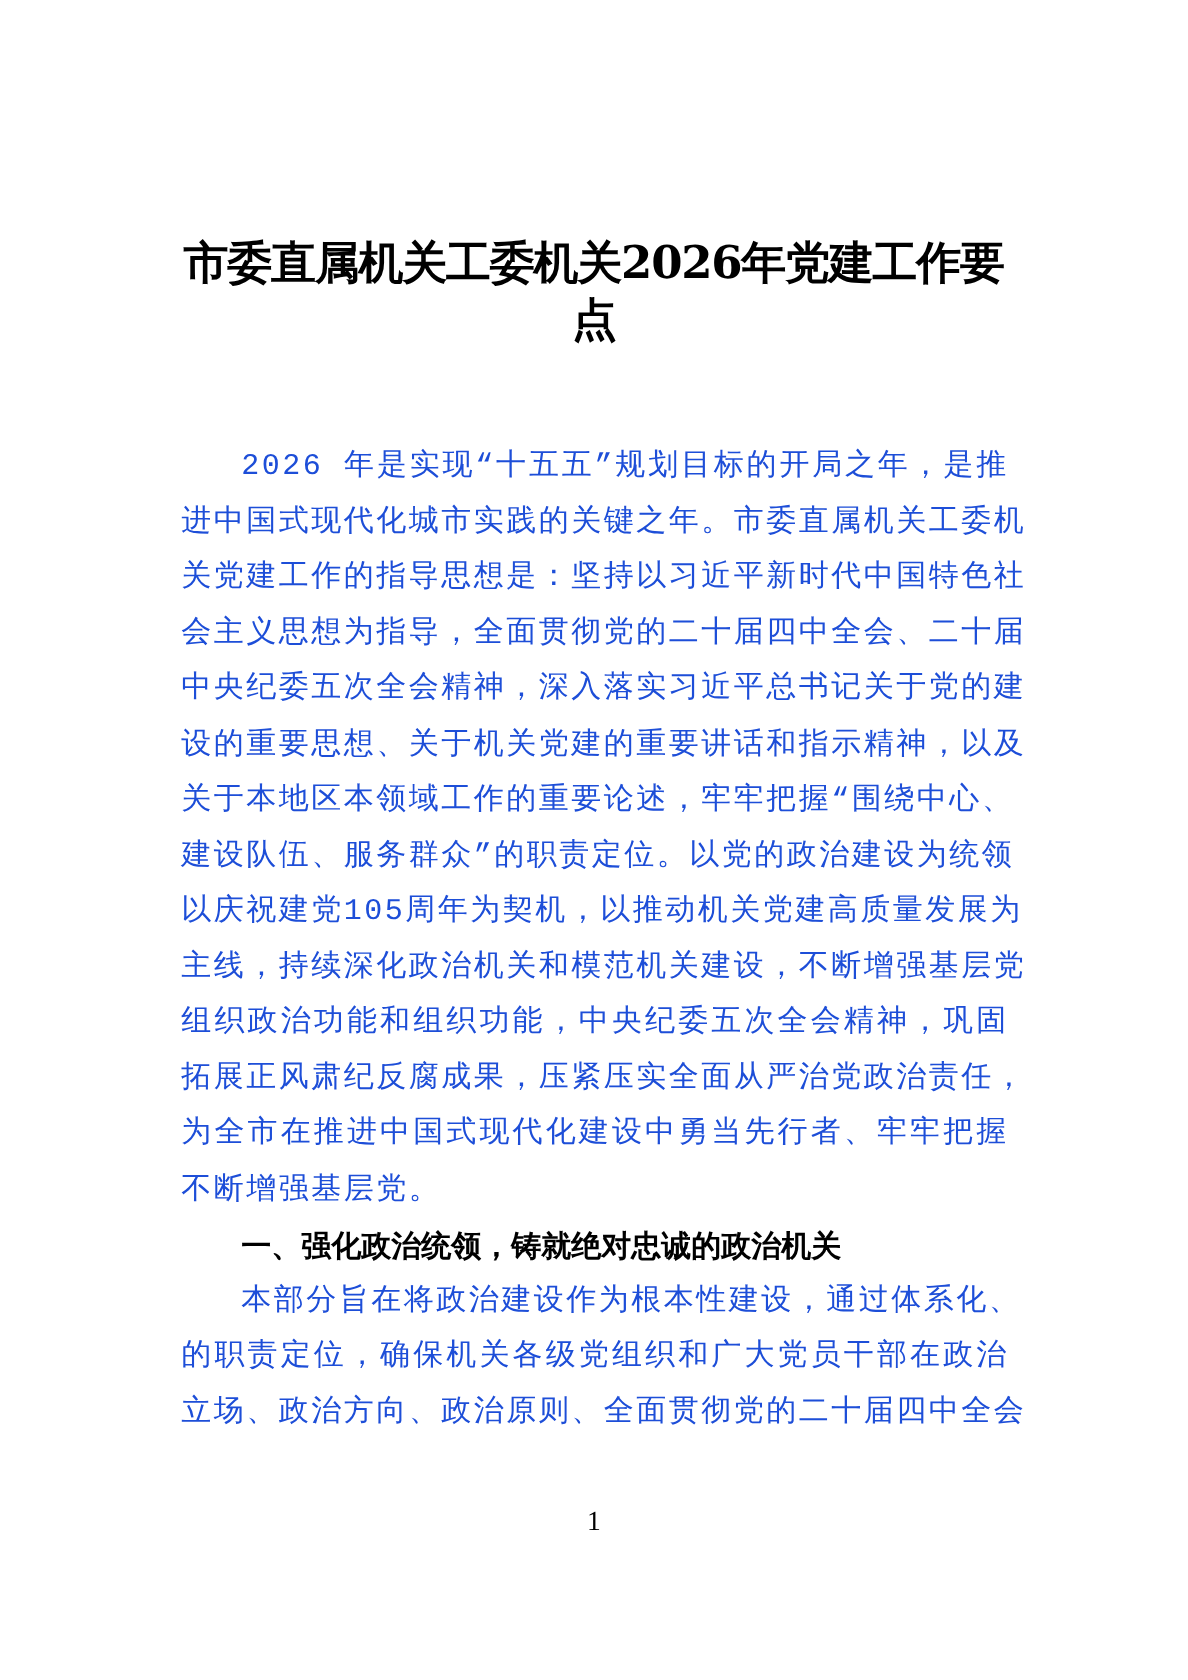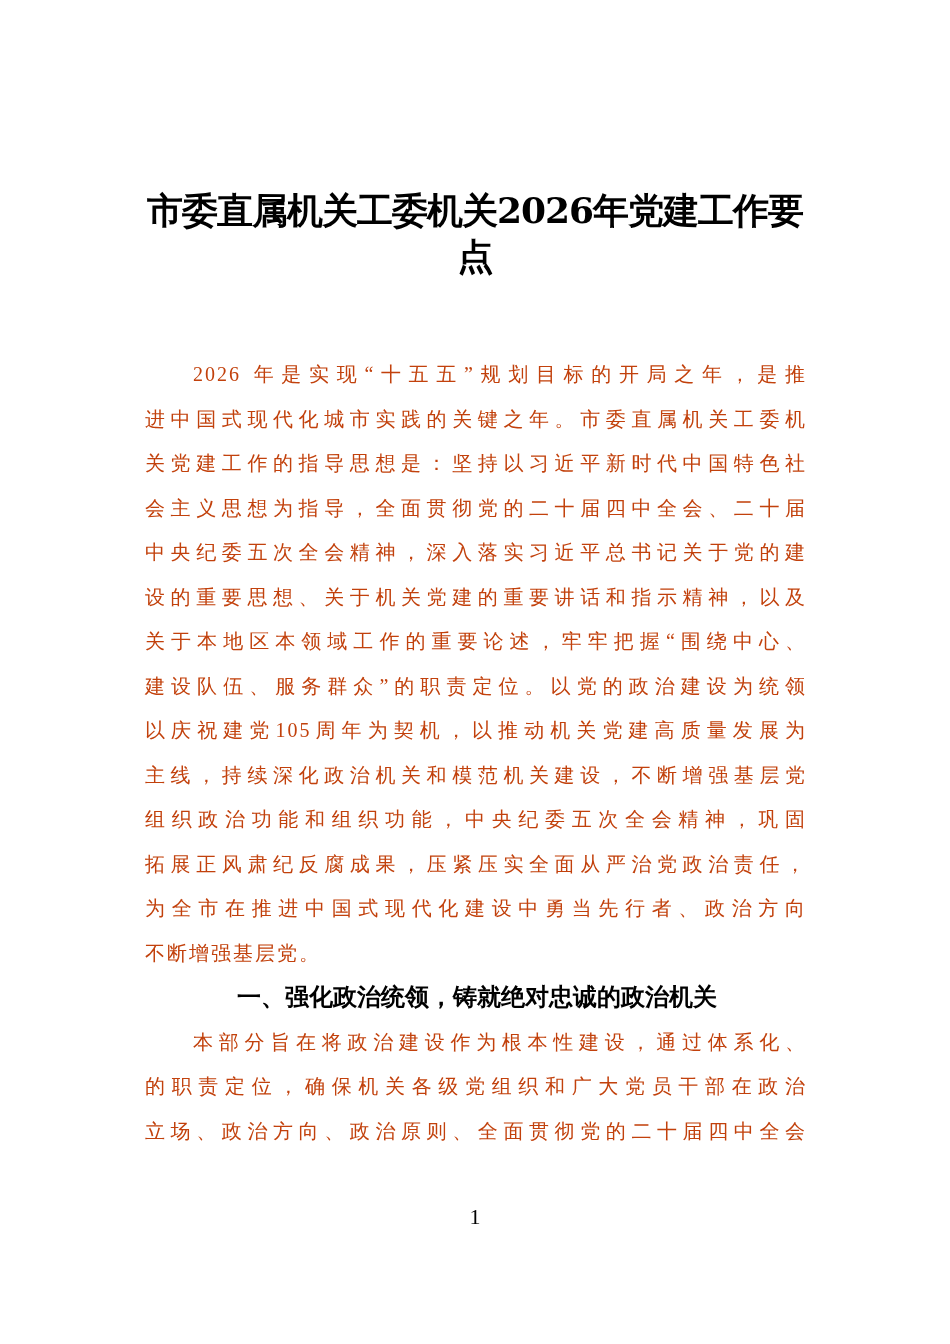--- a/index.html
+++ b/index.html
@@ -8,33 +8,32 @@
   .title {
     position: absolute; left: 140px; width: 670px; text-align: center;
     font-family: "DejaVu Serif", "Liberation Serif", serif;
     font-weight: bold; font-size: 36px; color: #000; line-height: 60px;
     white-space: nowrap; letter-spacing: -1px;
   }
   .t1 { top: 164px; }
   .t2 { top: 210px; }
   .line {
     position: absolute; left: 145px; width: 662px;
-    font-family: Liberation Serif, serif;
-    font-size: 20px; color: #c2410c; height: 36px; line-height: 36px;
+    font-family: Liberation Mono, monospace;
+    font-size: 24px; color: #1d4ed8; height: 36px; line-height: 36px;
     white-space: nowrap; text-align: justify; text-align-last: justify;
     letter-spacing: 2px;
   }
   .line.last { text-align-last: left; }
   .line.indent { left: 193px; width: 614px; }
   .heading {
     position: absolute; left: 193px;
     font-family: "DejaVu Sans", "Liberation Sans", sans-serif;
     font-size: 24px; color: #000; line-height: 36px; white-space: nowrap;
     font-weight: bold;
-    margin-left: 44px;
   }
   .page-num {
     position: absolute; left: 0; width: 950px; top: 1188px; text-align: center;
     font-family: "Liberation Serif", "DejaVu Serif", serif; font-size: 22px; color: #000;
   }
 </style>
 </head>
 <body>
 
 <div class="page">
@@ -47,21 +46,21 @@
     <div class="line" style="top:429px">关党建工作的指导思想是：坚持以习近平新时代中国特色社</div>
     <div class="line" style="top:474px">会主义思想为指导，全面贯彻党的二十届四中全会、二十届</div>
     <div class="line" style="top:518px">中央纪委五次全会精神，深入落实习近平总书记关于党的建</div>
     <div class="line" style="top:563px">设的重要思想、关于机关党建的重要讲话和指示精神，以及</div>
     <div class="line" style="top:607px">关于本地区本领域工作的重要论述，牢牢把握“围绕中心、</div>
     <div class="line" style="top:652px">建设队伍、服务群众”的职责定位。以党的政治建设为统领</div>
     <div class="line" style="top:696px">以庆祝建党105周年为契机，以推动机关党建高质量发展为</div>
     <div class="line" style="top:741px">主线，持续深化政治机关和模范机关建设，不断增强基层党</div>
     <div class="line" style="top:785px">组织政治功能和组织功能，中央纪委五次全会精神，巩固</div>
     <div class="line" style="top:830px">拓展正风肃纪反腐成果，压紧压实全面从严治党政治责任，</div>
-    <div class="line" style="top:874px">为全市在推进中国式现代化建设中勇当先行者、政治方向</div>
+    <div class="line" style="top:874px">为全市在推进中国式现代化建设中勇当先行者、牢牢把握</div>
     <div class="line last" style="top:919px">不断增强基层党。</div>
   </div>
 
   <div class="heading" style="top:963px">一、强化政治统领，铸就绝对忠诚的政治机关</div>
 
   <div>
     <div class="line indent" style="top:1008px">本部分旨在将政治建设作为根本性建设，通过体系化、</div>
     <div class="line" style="top:1052px">的职责定位，确保机关各级党组织和广大党员干部在政治</div>
     <div class="line" style="top:1097px">立场、政治方向、政治原则、全面贯彻党的二十届四中全会</div>
   </div>

